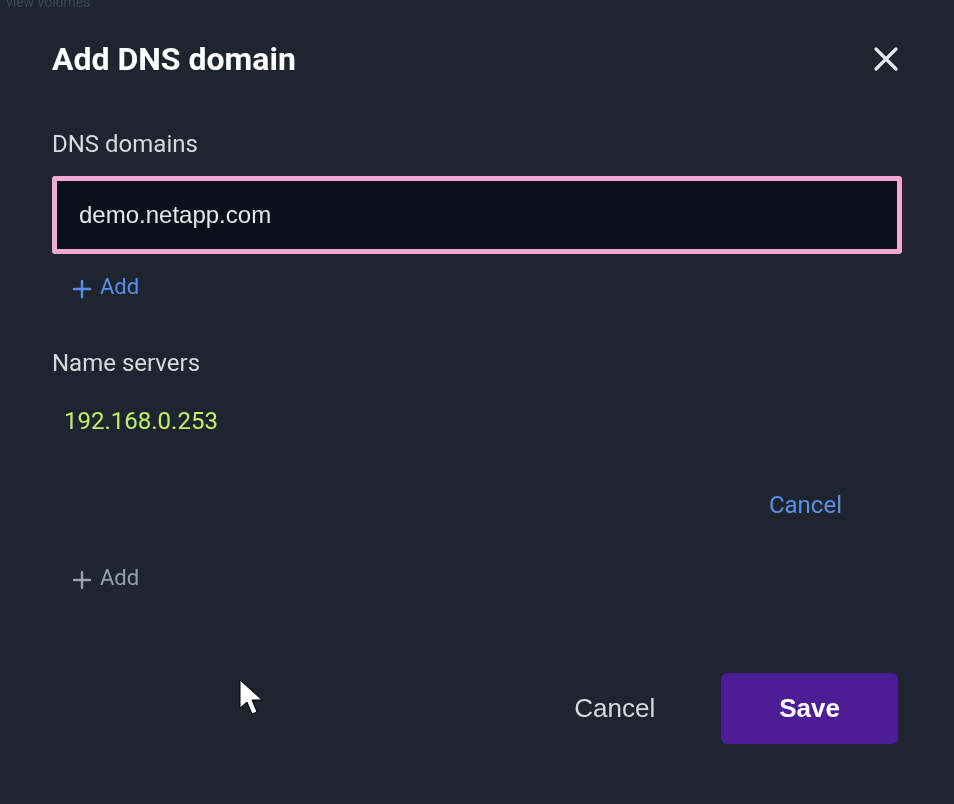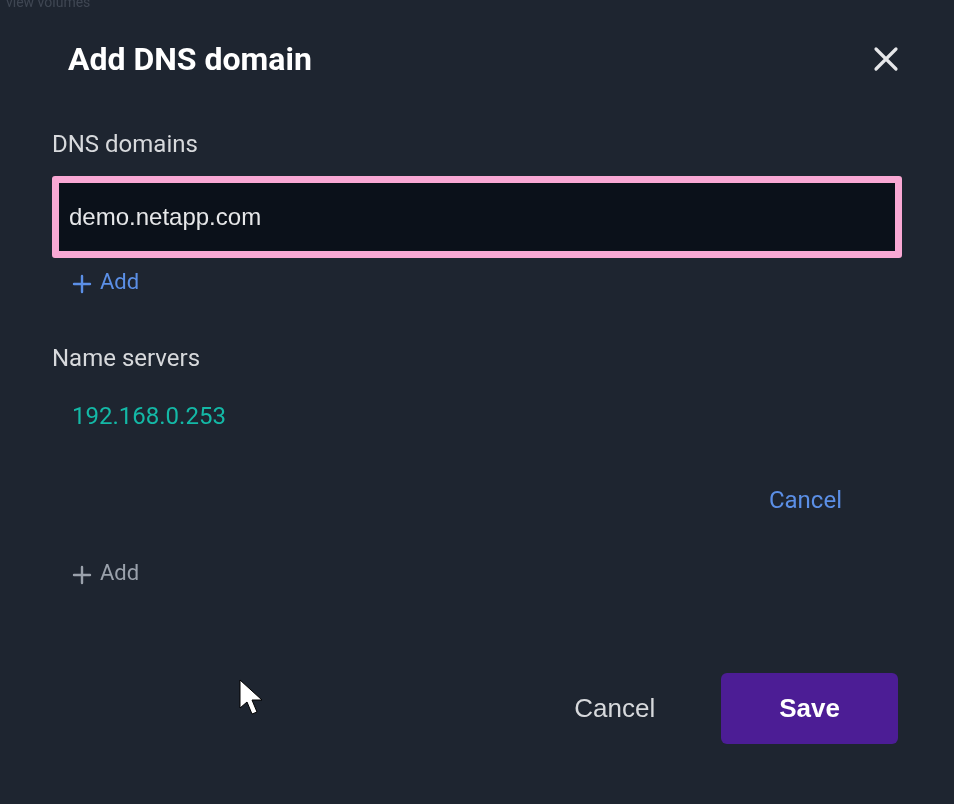--- a/index.html
+++ b/index.html
@@ -20,21 +20,20 @@
       width: 100%;
       height: 100%;
       padding: 40px 52px 40px 52px;
       position: relative;
     }
     .modal-header {
       display: flex;
       justify-content: space-between;
       align-items: center;
       margin-bottom: 52px;
-      margin-left: 16px;
     }
     .modal-title {
       font-size: 32px;
       font-weight: 700;
       color: #ffffff;
     }
     .close-icon {
       cursor: pointer;
       width: 32px;
       height: 32px;
@@ -45,27 +44,27 @@
     }
     .section-label {
       font-size: 24px;
       font-weight: 400;
       color: #d7d9dc;
       margin-bottom: 18px;
     }
     .text-input {
       width: 100%;
       background: #0b111a;
-      border: 7px solid #f9a8d4;
+      border: 5px solid #f9a8d4;
       color: #e6e7e9;
       font-size: 24px;
-      padding: 20px 10px;
+      padding: 20px 22px;
       border-radius: 3px;
       outline: none;
-      margin-bottom: 11px;
+      margin-bottom: 20px;
     }
     .add-link {
       display: inline-flex;
       align-items: flex-end;
       gap: 8px;
       font-size: 22px;
       cursor: pointer;
       margin-left: 20px;
       margin-bottom: 50px;
     }
@@ -75,22 +74,22 @@
     .add-link.muted {
       color: #9aa1ab;
     }
     .add-plus {
       display: inline-flex;
       align-items: center;
       justify-content: center;
     }
     .value-text {
       font-size: 24px;
-      color: #14b8a6;
-      margin-left: 20px;
+      color: #bef264;
+      margin-left: 12px;
       margin-top: 30px;
       margin-bottom: 56px;
     }
     .cancel-link-top {
       font-size: 24px;
       color: #5b8fe6;
       text-align: right;
       margin-right: 60px;
       margin-bottom: 46px;
       cursor: pointer;

